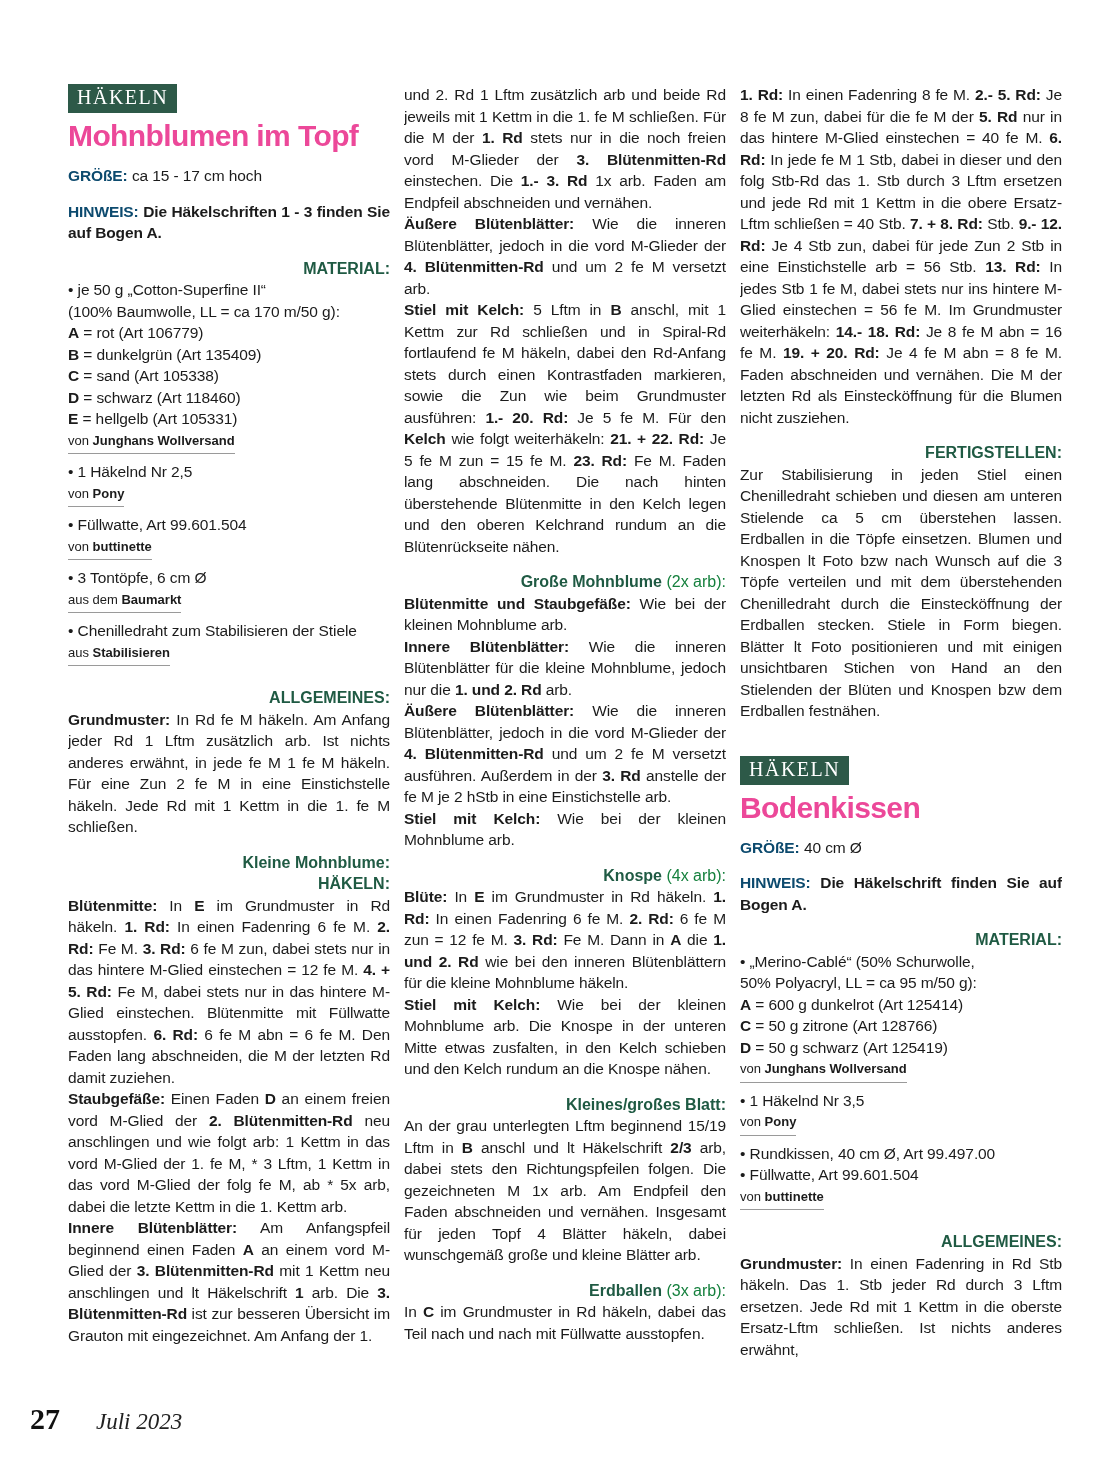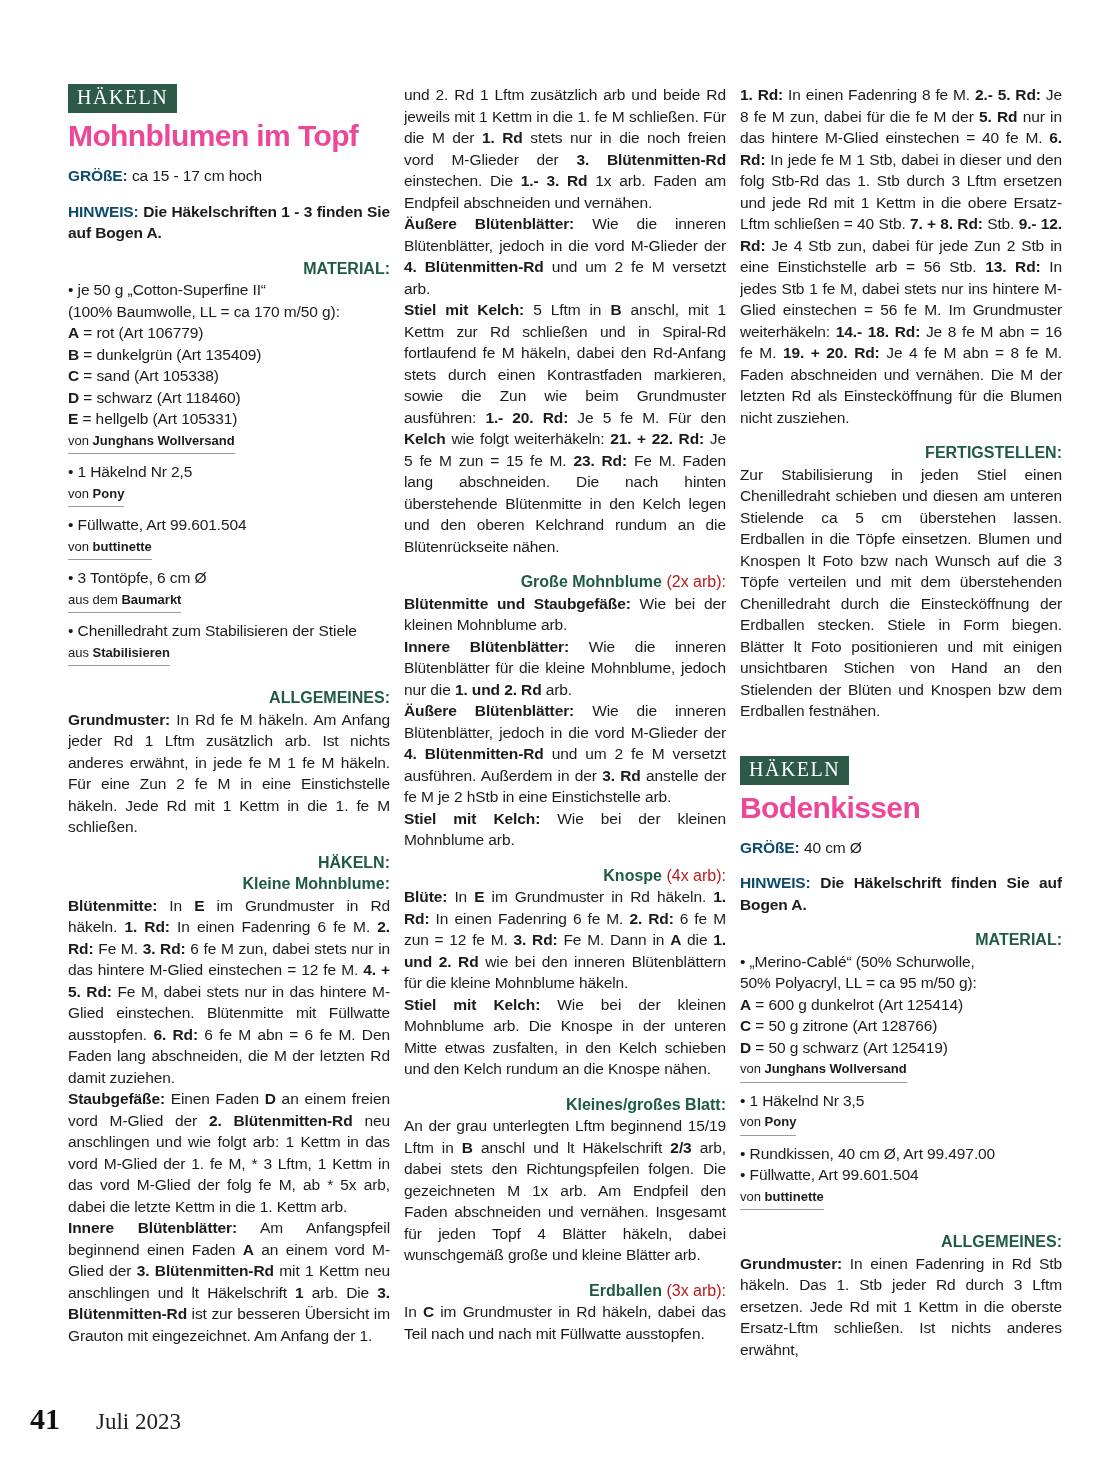--- a/index.html
+++ b/index.html
@@ -5,36 +5,36 @@
   html,body{margin:0;padding:0;background:#ffffff;}
   .page{position:relative;width:1064px;height:1466px;background:#ffffff;overflow:hidden;
         font-family:"Liberation Sans", sans-serif;color:#1b1b1b;}
   .columns{position:absolute;left:68px;top:84px;display:flex;gap:14px;}
   .col{width:322px;height:1334px;overflow:hidden;}
   .para{margin:0;font-size:15.5px;line-height:21.5px;text-align:justify;
         letter-spacing:-0.1px;hyphens:auto;overflow-wrap:break-word;}
   .para .b{font-weight:700;}
   .para .lead{color:#0c4a6e;font-weight:700;}
   .heading{margin:0;font-size:16px;line-height:21.5px;font-weight:700;color:#1f5a43;text-align:right;}
-  .heading .suffix{color:#b91c1c;font-weight:400;}
+  .heading .suffix{color:#15803d;font-weight:400;}
   .badge-wrap{margin:0 0 6px;}
   .badge{display:inline-block;background:#2d5948;color:#ffffff;
          font-family:"Liberation Serif", serif;font-size:20px;line-height:1.15;
          padding:2px 9px 4px;letter-spacing:1.5px;}
   .title{margin:2px 0 12px;font-size:30px;line-height:34px;font-weight:600;
          color:#ec4899;letter-spacing:-0.6px;}
   .source{margin:0 0 7px;font-size:13px;line-height:21.5px;}
   .source .u{display:inline-block;border-bottom:1.5px solid #9a9a9a;padding-bottom:2px;}
   .source .b{font-weight:700;}
   .gap{height:14px;}
   .gap.lg{height:34px;}
   .footer{position:absolute;left:30px;bottom:30px;display:flex;align-items:baseline;gap:36px;
           font-family:"Liberation Serif", serif;}
   .page-num{font-size:30px;font-weight:700;color:#111;}
-  .issue{font-size:23px;color:#222;}
+  .issue{font-size:23px;font-style:italic;color:#222;}
 </style>
 </head>
 <body>
 
 <div class="page">
   <div class="columns">
     <div class="col">
         <div class="badge-wrap"><span class="badge">HÄKELN</span></div>
         <div class="title">Mohnblumen im Topf</div>
         <p class="para"><span class="lead">GRÖßE:</span> ca 15 - 17 cm hoch</p>
@@ -55,22 +55,22 @@
         <p class="para">• Füllwatte, Art 99.601.504</p>
         <p class="source"><span class="u">von <span class="b">buttinette</span></span></p>
         <p class="para">• 3 Tontöpfe, 6 cm Ø</p>
         <p class="source"><span class="u">aus dem <span class="b">Baumarkt</span></span></p>
         <p class="para">• Chenilledraht zum Stabilisieren der Stiele</p>
         <p class="source"><span class="u">aus <span class="b">Stabilisieren</span></span></p>
         <div class="gap"></div>
         <p class="heading">ALLGEMEINES:</p>
         <p class="para"><span class="b">Grundmuster:</span> In Rd fe M häkeln. Am Anfang jeder Rd 1 Lftm zusätzlich arb. Ist nichts anderes erwähnt, in jede fe M 1 fe M häkeln. Für eine Zun 2 fe M in eine Einstichstelle häkeln. Jede Rd mit 1 Kettm in die 1. fe M schließen.</p>
         <div class="gap"></div>
+        <p class="heading">Kleine Mohnblume:</p>
         <p class="heading">HÄKELN:</p>
-        <p class="heading">Kleine Mohnblume:</p>
         <p class="para"><span class="b">Blütenmitte:</span> In <span class="b">E</span> im Grundmuster in Rd häkeln. <span class="b">1. Rd:</span> In einen Fadenring 6 fe M. <span class="b">2. Rd:</span> Fe M. <span class="b">3. Rd:</span> 6 fe M zun, dabei stets nur in das hintere M-Glied einstechen = 12 fe M. <span class="b">4. + 5. Rd:</span> Fe M, dabei stets nur in das hintere M-Glied einstechen. Blütenmitte mit Füllwatte ausstopfen. <span class="b">6. Rd:</span> 6 fe M abn = 6 fe M. Den Faden lang abschneiden, die M der letzten Rd damit zuziehen.</p>
         <p class="para"><span class="b">Staubgefäße:</span> Einen Faden <span class="b">D</span> an einem freien vord M-Glied der <span class="b">2. Blütenmitten-Rd</span> neu anschlingen und wie folgt arb: 1 Kettm in das vord M-Glied der 1. fe M, * 3 Lftm, 1 Kettm in das vord M-Glied der folg fe M, ab * 5x arb, dabei die letzte Kettm in die 1. Kettm arb.</p>
         <p class="para"><span class="b">Innere Blütenblätter:</span> Am Anfangspfeil beginnend einen Faden <span class="b">A</span> an einem vord M-Glied der <span class="b">3. Blütenmitten-Rd</span> mit 1 Kettm neu anschlingen und lt Häkelschrift <span class="b">1</span> arb. Die <span class="b">3. Blütenmitten-Rd</span> ist zur besseren Übersicht im Grauton mit eingezeichnet. Am Anfang der 1.</p>
       </div>
     <div class="col">
         <p class="para">und 2. Rd 1 Lftm zusätzlich arb und beide Rd jeweils mit 1 Kettm in die 1. fe M schließen. Für die M der <span class="b">1. Rd</span> stets nur in die noch freien vord M-Glieder der <span class="b">3. Blütenmitten-Rd</span> einstechen. Die <span class="b">1.- 3. Rd</span> 1x arb. Faden am Endpfeil abschneiden und vernähen.</p>
         <p class="para"><span class="b">Äußere Blütenblätter:</span> Wie die inneren Blütenblätter, jedoch in die vord M-Glieder der <span class="b">4. Blütenmitten-Rd</span> und um 2 fe M versetzt arb.</p>
         <p class="para"><span class="b">Stiel mit Kelch:</span> 5 Lftm in <span class="b">B</span> anschl, mit 1 Kettm zur Rd schließen und in Spiral-Rd fortlaufend fe M häkeln, dabei den Rd-Anfang stets durch einen Kontrastfaden markieren, sowie die Zun wie beim Grundmuster ausführen: <span class="b">1.- 20. Rd:</span> Je 5 fe M. Für den <span class="b">Kelch</span> wie folgt weiterhäkeln: <span class="b">21. + 22. Rd:</span> Je 5 fe M zun = 15 fe M. <span class="b">23. Rd:</span> Fe M. Faden lang abschneiden. Die nach hinten überstehende Blütenmitte in den Kelch legen und den oberen Kelchrand rundum an die Blütenrückseite nähen.</p>
         <div class="gap"></div>
         <p class="heading">Große Mohnblume<span class="suffix"> (2x arb):</span></p>
@@ -112,16 +112,16 @@
         <p class="source"><span class="u">von <span class="b">Pony</span></span></p>
         <p class="para">• Rundkissen, 40 cm Ø, Art 99.497.00</p>
         <p class="para">• Füllwatte, Art 99.601.504</p>
         <p class="source"><span class="u">von <span class="b">buttinette</span></span></p>
         <div class="gap"></div>
         <p class="heading">ALLGEMEINES:</p>
         <p class="para"><span class="b">Grundmuster:</span> In einen Fadenring in Rd Stb häkeln. Das 1. Stb jeder Rd durch 3 Lftm ersetzen. Jede Rd mit 1 Kettm in die oberste Ersatz-Lftm schließen. Ist nichts anderes erwähnt,</p>
       </div>
   </div>
   <div class="footer">
-    <span class="page-num">41</span>
+    <span class="page-num">27</span>
     <span class="issue">Juli 2023</span>
   </div>
 </div>
 
 </body></html>

